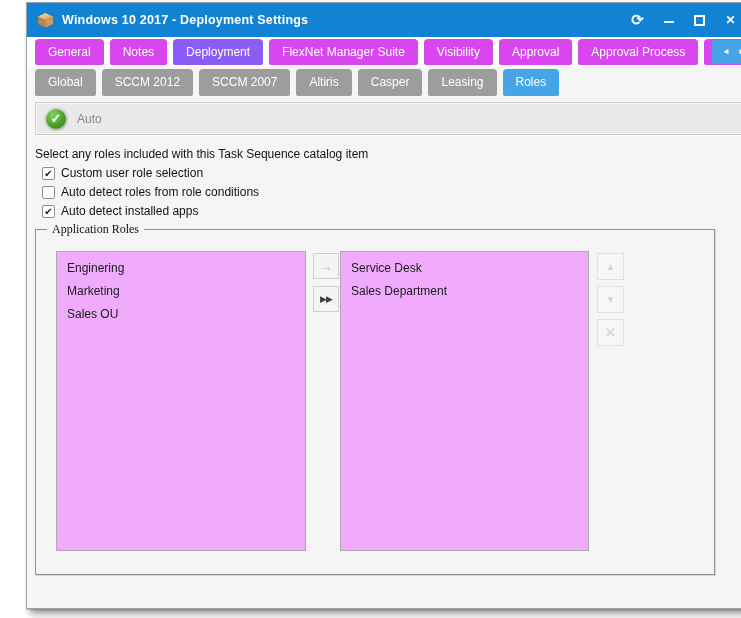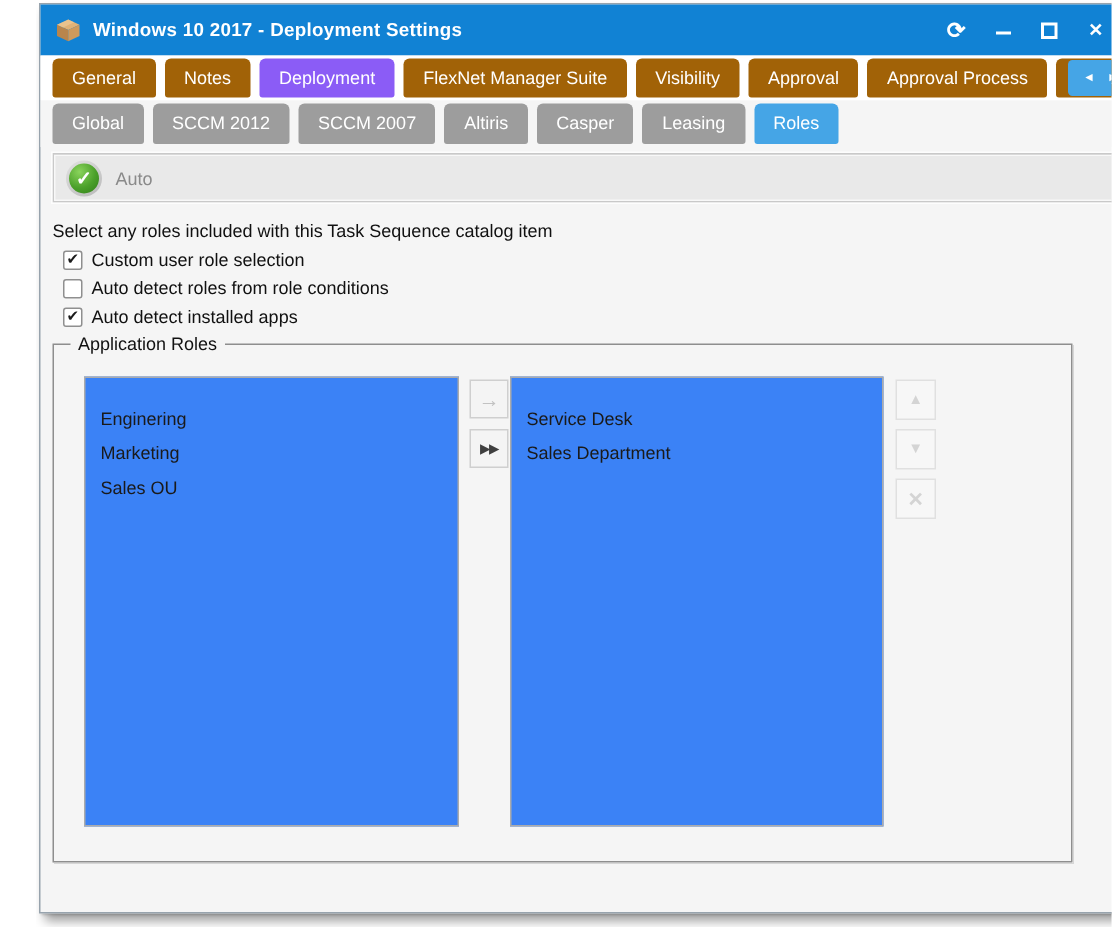--- a/index.html
+++ b/index.html
@@ -43,21 +43,21 @@
   .tabrow2 {
     height:31px; flex:none; background:#f5f5f5; position:relative;
     display:flex; align-items:center; gap:6px; padding-left:8px;
     overflow:hidden; white-space:nowrap;
   }
   .tab {
     flex:none; height:26px; line-height:26px; padding:0 13px;
     color:#ffffff; font-size:12px; border-radius:4px 4px 2px 2px;
     text-align:center; cursor:default;
   }
-  .tabrow1 .tab { background:#a16207; }
+  .tabrow1 .tab { background:#d946ef; }
   .tabrow1 .tab.active { background:#8b5cf6; }
   .tabrow2 .tab { background:#9d9d9d; height:27px; line-height:27px; }
   .tabrow2 .tab.active { background:#45a5e6; }
   .tab-custom { min-width:80px; }
   .tab-scroller {
     position:absolute; right:0; top:3px; width:44px; height:24px;
     background:#45a5e6; border-radius:3px 0 0 3px;
     display:flex; align-items:center; justify-content:center; gap:8px;
   }
   .tab-scroller span { color:#fff; font-size:8px; line-height:1; }
@@ -91,25 +91,25 @@
     color:#1a1a1a; flex:none;
   }
   .cblabel { font-size:12px; color:#111; }
   
   .groupbox {
     position:relative; flex:none; margin:11px 0 0 8px; width:680px; height:346px;
     border:1px solid #8e8e8e; box-shadow:1px 1px 0 #d6d6d6;
   }
   .group-label {
     position:absolute; top:-8px; left:11px; background:#f5f5f5;
-    padding:0 5px; font-size:12px; color:#111;
+    padding:0 5px; font-size:12px; color:#111;font-family:Liberation Serif, serif;
   }
   .listbox {
-    position:absolute; background:#3b82f6; border:1px solid #ababab;
-    overflow:hidden; padding-top:16px;
+    position:absolute; background:#f0abfc; border:1px solid #ababab;
+    overflow:hidden; padding-top:5px;
   }
   .listbox.left  { left:20px;  top:21px; width:250px; height:300px; }
   .listbox.right { left:304px; top:21px; width:249px; height:300px; }
   .list-item {
     font-size:12px; color:#1a1a1a; line-height:23px; padding-left:10px;
     white-space:nowrap;
   }
   .sqbtn {
     position:absolute; width:26px; height:26px;
     background:#f4f4f4; border:1px solid #cfcfcf;

